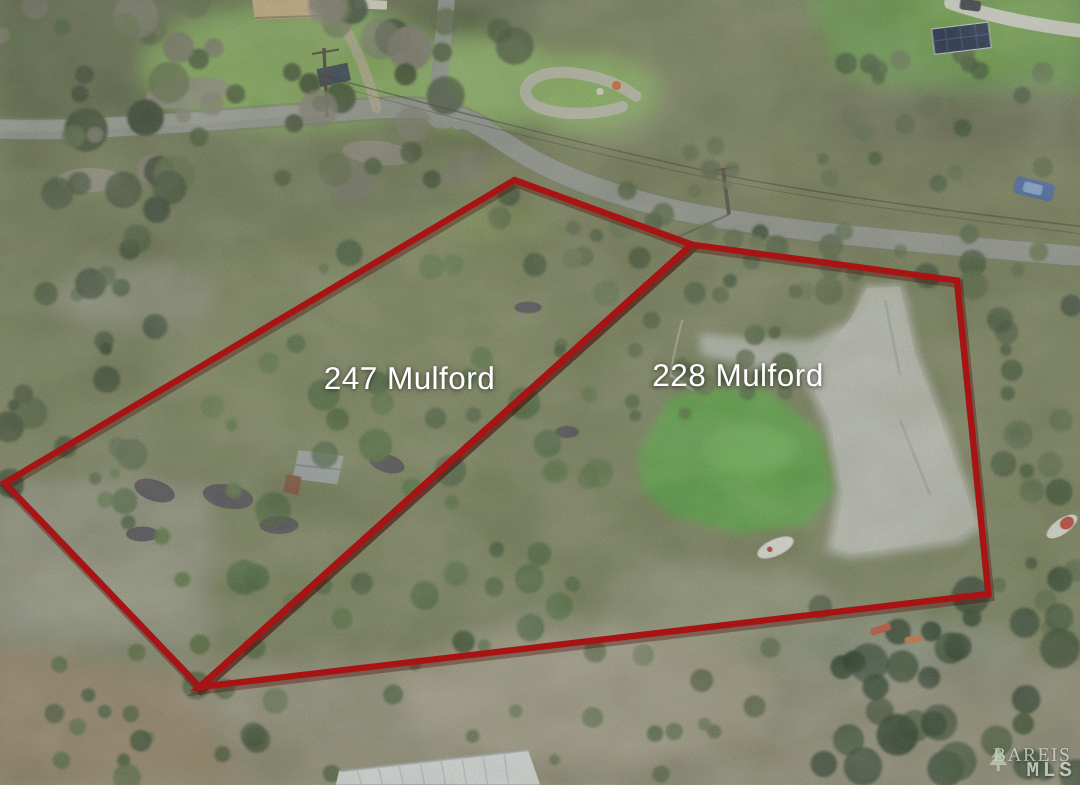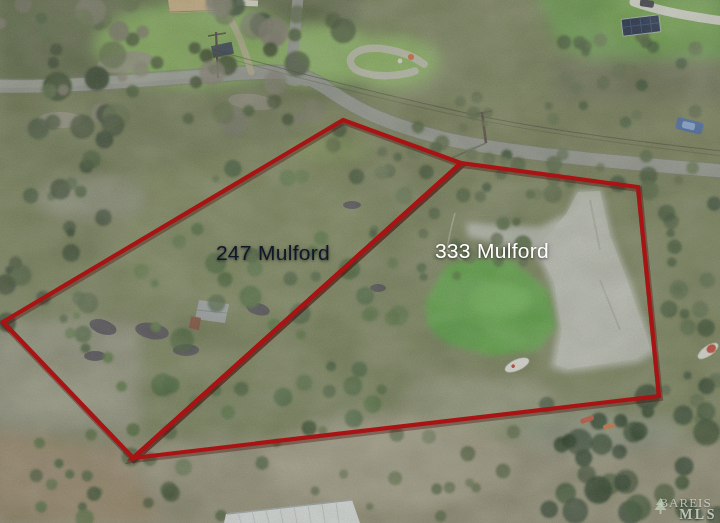--- a/index.html
+++ b/index.html
@@ -20,21 +20,21 @@
   .watermark{
     position:absolute;right:3px;bottom:2px;display:flex;align-items:flex-end;gap:2px;
     opacity:.8;pointer-events:none;
   }
   .wm-text{display:flex;flex-direction:column;align-items:center;}
   .wm-line1{
     font-family:"Liberation Serif",serif;font-size:13px;letter-spacing:1px;
     color:rgba(238,244,236,.8);text-shadow:0 1px 2px rgba(0,0,0,.6);line-height:10px;
   }
   .wm-line2{
-    font-family:Liberation Serif, serif;font-weight:bold;font-size:14px;
+    font-family:Liberation Mono, monospace;font-weight:bold;font-size:14px;
     letter-spacing:2.5px;color:rgba(238,244,236,.85);
     text-shadow:0 1px 2px rgba(0,0,0,.6);line-height:13px;margin-left:25px;
   }
 </style>
 </head>
 <body>
 
 <div class="stage">
 
   <svg width="720" height="523" viewBox="0 0 720 523" style="isolation:isolate">
@@ -530,22 +530,22 @@
 
   <svg width="720" height="523" viewBox="0 0 720 523">
     <g fill="none" stroke-linejoin="miter">
       <polygon points="343,120 461,163 133,458 3,322" stroke="#4a0707" stroke-width="6" opacity=".35" transform="translate(1,2)"></polygon>
       <polygon points="461,163 638,187 659,396 133,458" stroke="#4a0707" stroke-width="6" opacity=".35" transform="translate(1,2)"></polygon>
       <polygon class="parcel-line" points="343,120 461,163 133,458 3,322" stroke="#a81414" stroke-width="4.2"></polygon>
       <polygon class="parcel-line" points="461,163 638,187 659,396 133,458" stroke="#a81414" stroke-width="4.2"></polygon>
     </g>
   </svg>
 
-  <div class="parcel-label" id="lbl247" style="color: #0f172a;">247 Mulford</div>
-  <div class="parcel-label" id="lbl253" style="color: rgb(255, 255, 255);">333 Mulford</div>
+  <div class="parcel-label" id="lbl247" style="color: #ffffff;">247 Mulford</div>
+  <div class="parcel-label" id="lbl253" style="color: rgb(255, 255, 255);">228 Mulford</div>
 
   <div class="watermark">
     <svg width="13" height="16" viewBox="0 0 13 16">
       <polygon points="6.5,0 11,7 2,7" fill="rgba(210,228,205,.75)"></polygon>
       <polygon points="6.5,4 12.5,12 0.5,12" fill="rgba(210,228,205,.75)"></polygon>
       <rect x="5.5" y="12" width="2" height="4" fill="rgba(210,228,205,.7)"></rect>
     </svg>
     <div class="wm-text">
       <div class="wm-line1">BAREIS</div>
       <div class="wm-line2">MLS</div>

